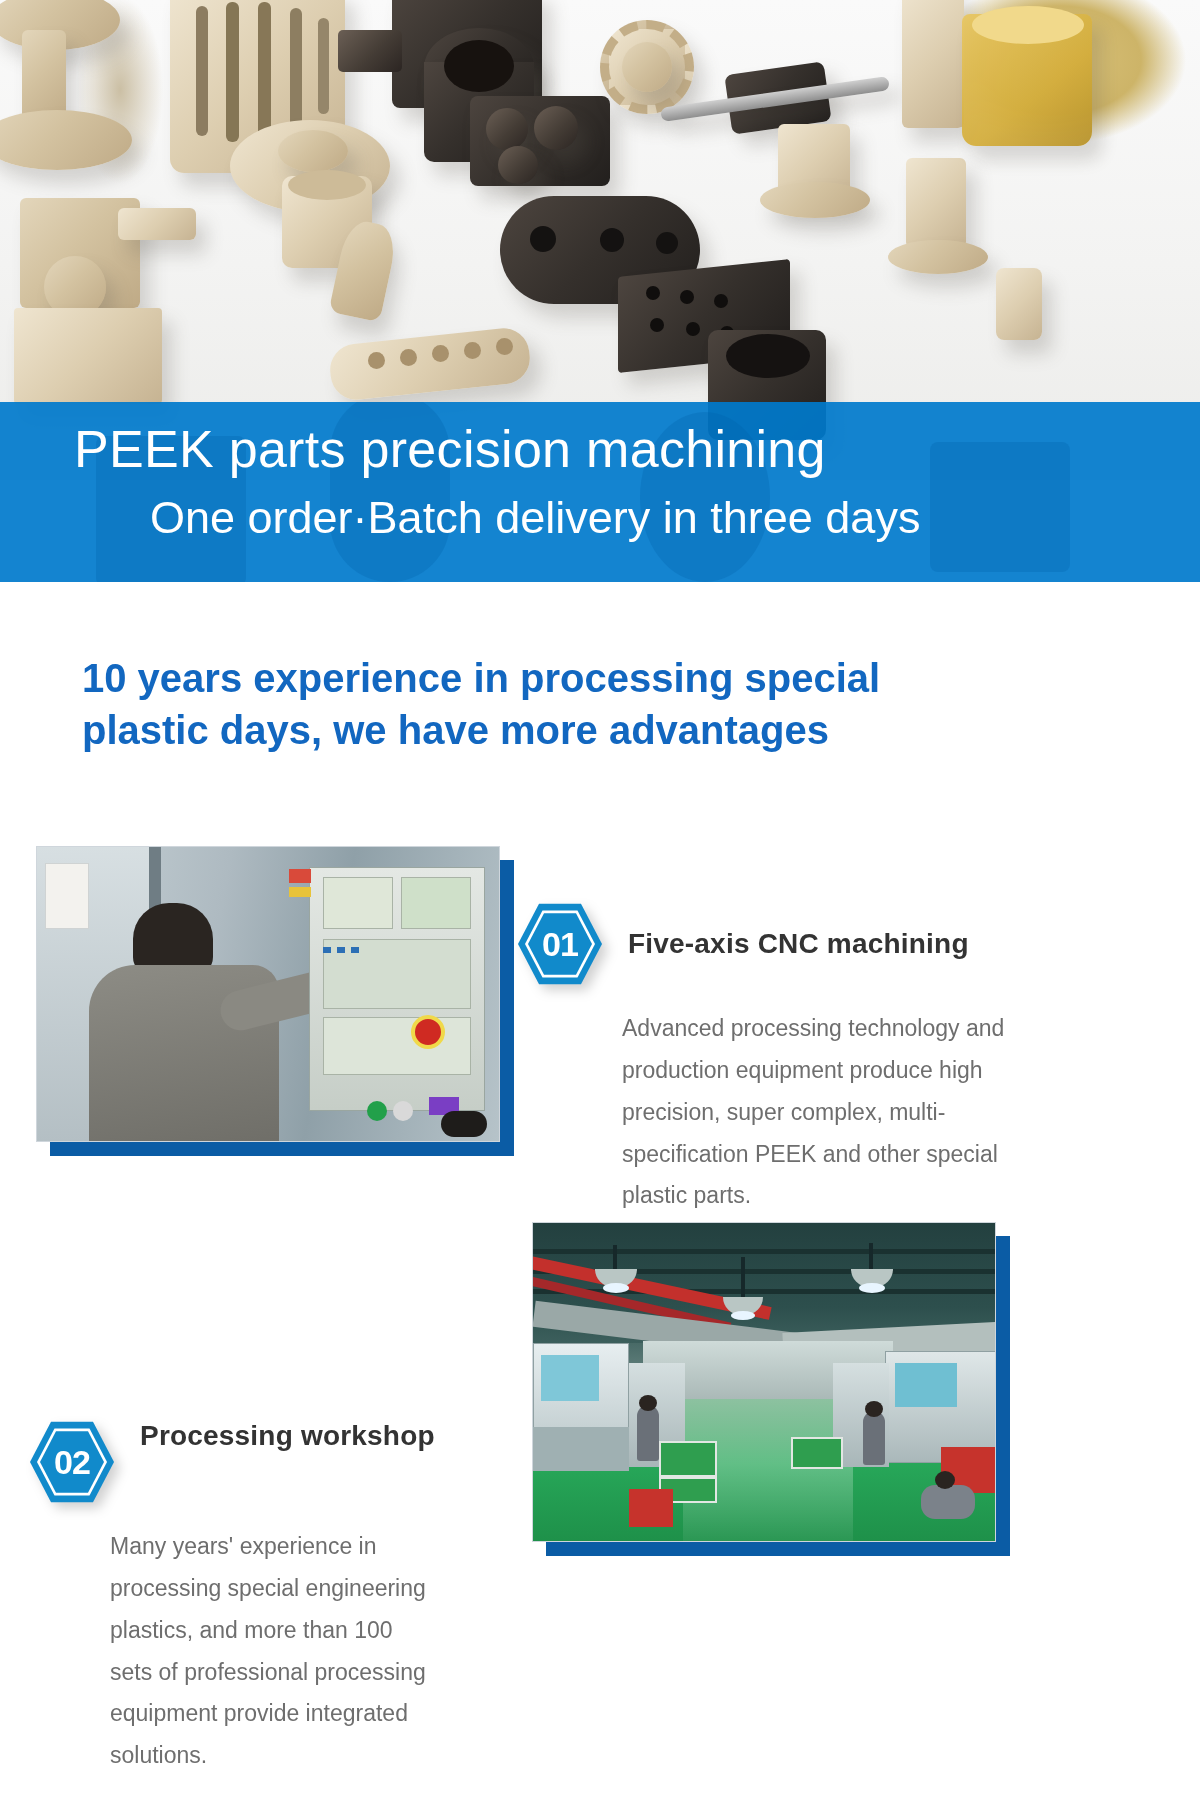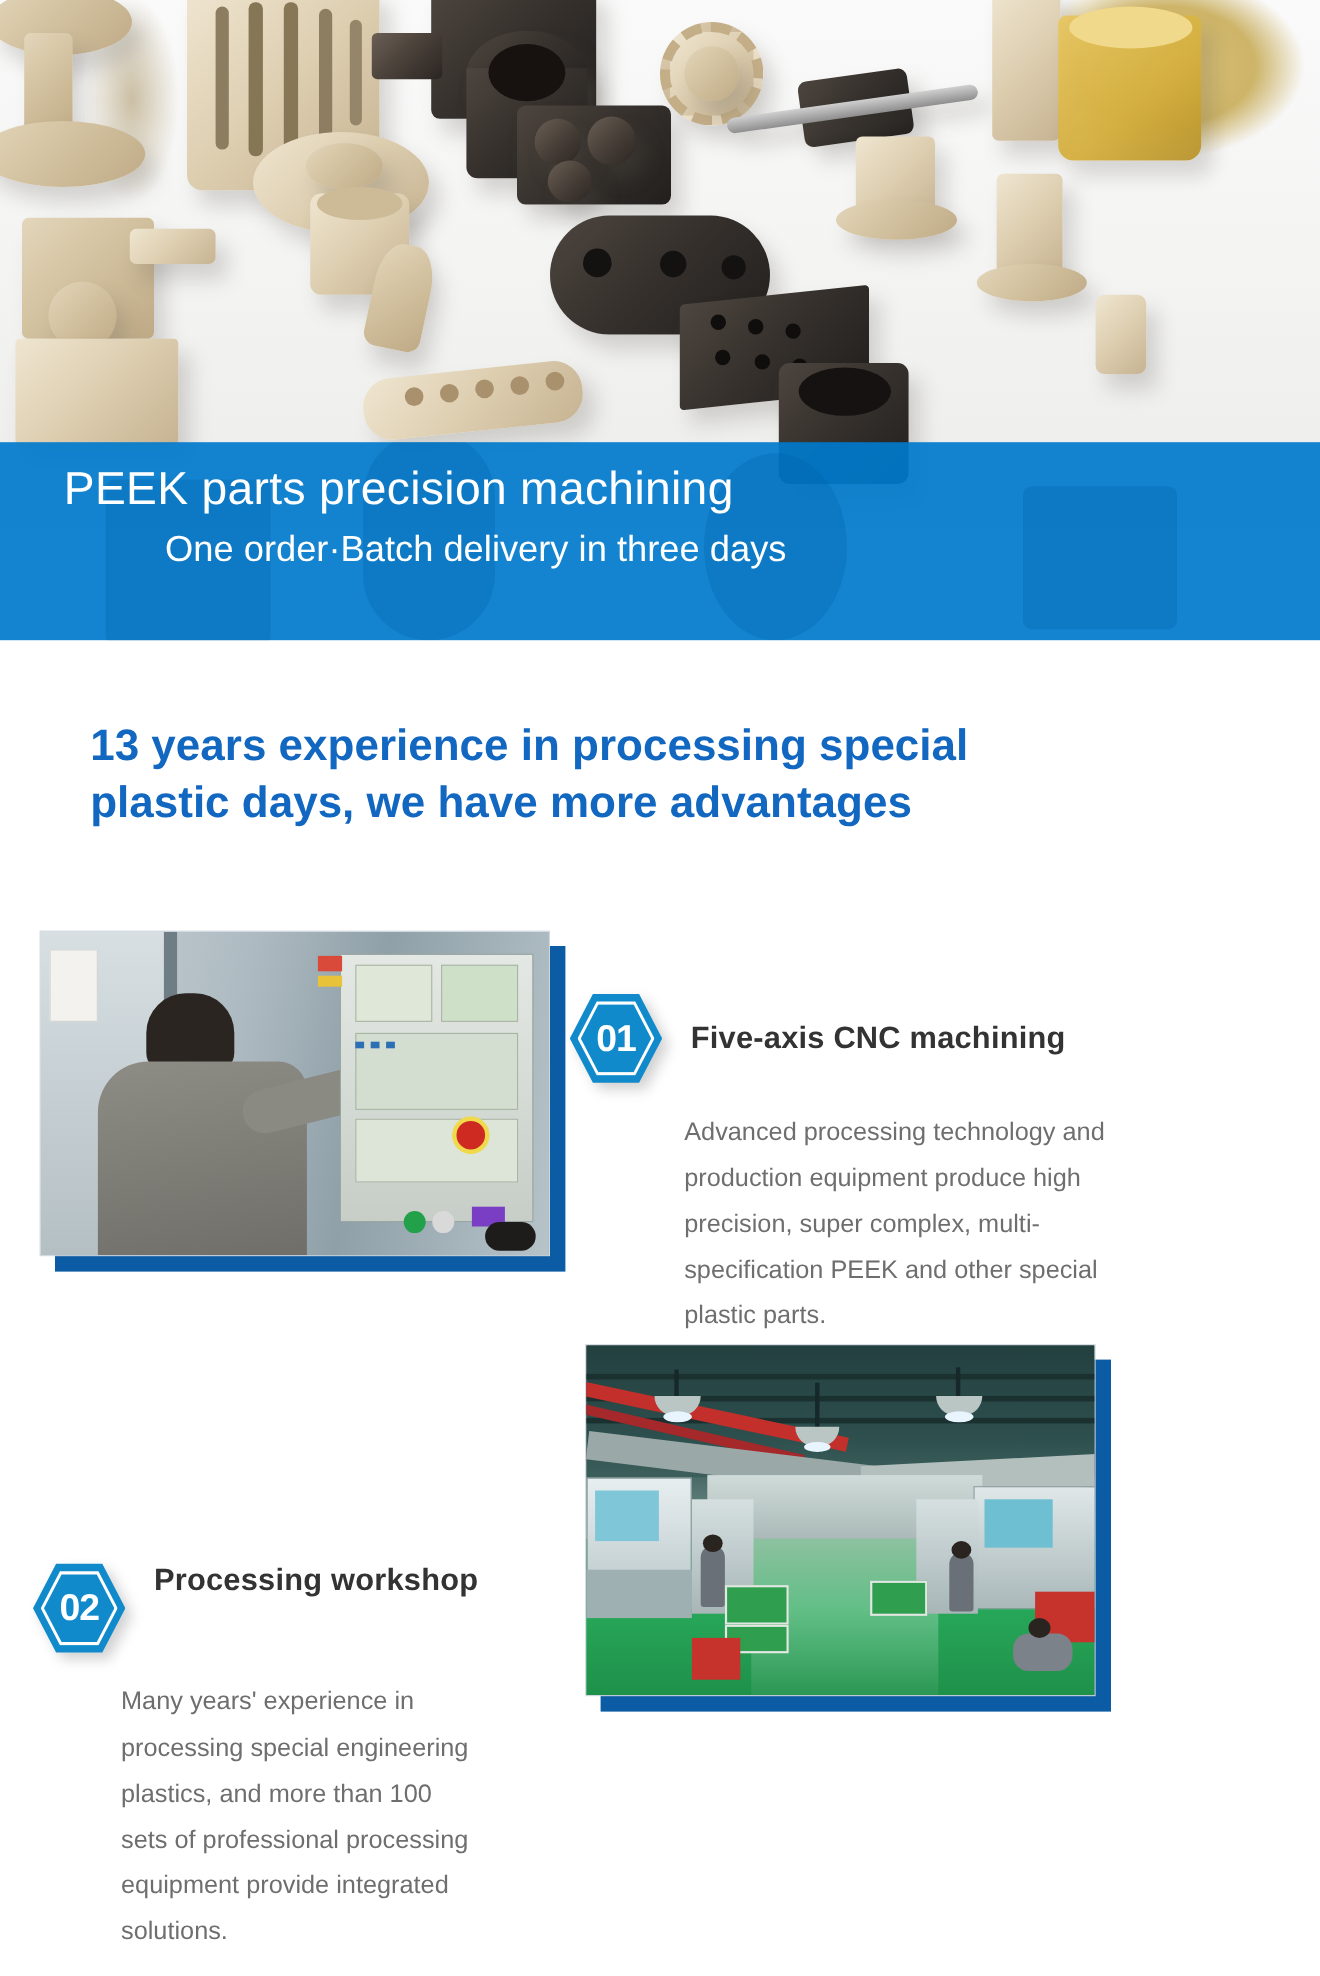--- a/index.html
+++ b/index.html
@@ -30,25 +30,25 @@
   .rnd { border-radius:50%; }
 
   
   .banner {
     position:absolute; left:0; top:402px; width:1200px; height:180px;
     background:rgba(0,122,204,0.92);
     overflow:hidden;
   }
   .banner-inner { position:relative; z-index:2; padding-top:16px; }
   .banner h1 {
-    color:#ffffff; font-size:42px; font-weight:400;
-    letter-spacing:0.3px; padding-left:58px; line-height:1.22;
+    color:#ffffff; font-size:52px; font-weight:400;
+    letter-spacing:0.3px; padding-left:58px; line-height:1.22;margin-left:16px;
   }
   .banner h2 {
-    color:#ffffff; font-size:33px; font-weight:400;
+    color:#ffffff; font-size:45px; font-weight:400;
     padding-left:150px; padding-top:10px; line-height:1.2;
   }
   .banner-ghost { position:absolute; border-radius:8px; background:rgba(0,96,168,0.28); }
 
   
   .section-head {
     position:absolute; left:82px; top:652px; width:960px;
     color:#1267c0; font-size:40px; font-weight:bold; line-height:1.30;
   }
 
@@ -189,21 +189,21 @@
     <div class="banner-ghost" style="left:330px; top:-10px; width:120px; height:190px; border-radius:60px;"></div>
     <div class="banner-ghost" style="left:640px; top:10px;  width:130px; height:170px; border-radius:50%;"></div>
     <div class="banner-ghost" style="left:930px; top:40px;  width:140px; height:130px;"></div>
     <div class="banner-inner">
       <h1>PEEK parts precision machining</h1>
       <h2>One order·Batch delivery in three days</h2>
     </div>
   </div>
 
   <div class="section-head">
-    <div>13 years experience in processing special</div>
+    <div>10 years experience in processing special</div>
     <div>plastic days, we have more advantages</div>
   </div>
 
   <div class="feature" style="left:0; top:846px; width:1200px;">
 
     <div class="photo-frame" style="position:absolute; left:36px; top:0; width:464px; height:296px;">
       <div class="photo photo-cnc" style="width:464px; height:296px;">
 
         <div style="position:absolute;left:0;top:0;width:100%;height:100%;background:linear-gradient(100deg,#c9d4d8 0%,#aebac1 38%,#8fa0a8 62%,#b6c3c9 100%);"></div>
         <div style="position:absolute;left:0;top:0;width:118px;height:100%;background:linear-gradient(180deg,#d7dfe2,#b4bfc4);"></div>

